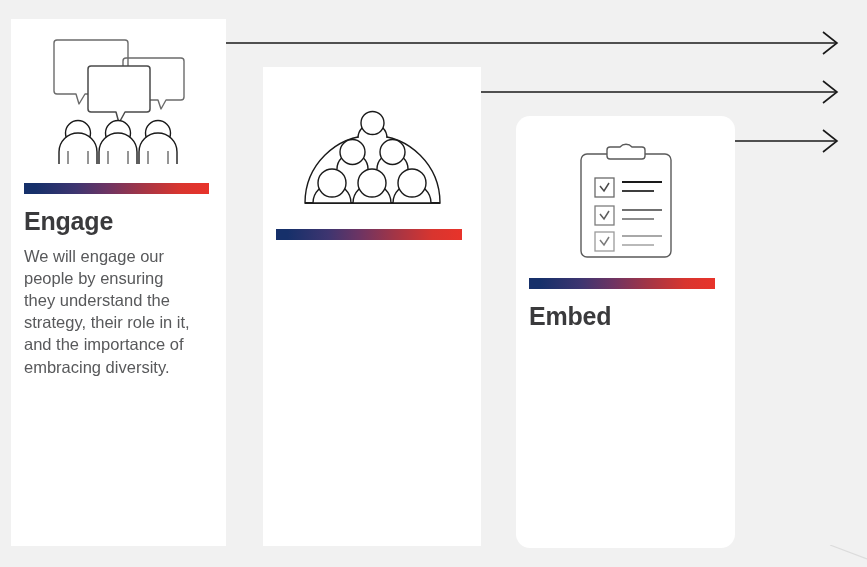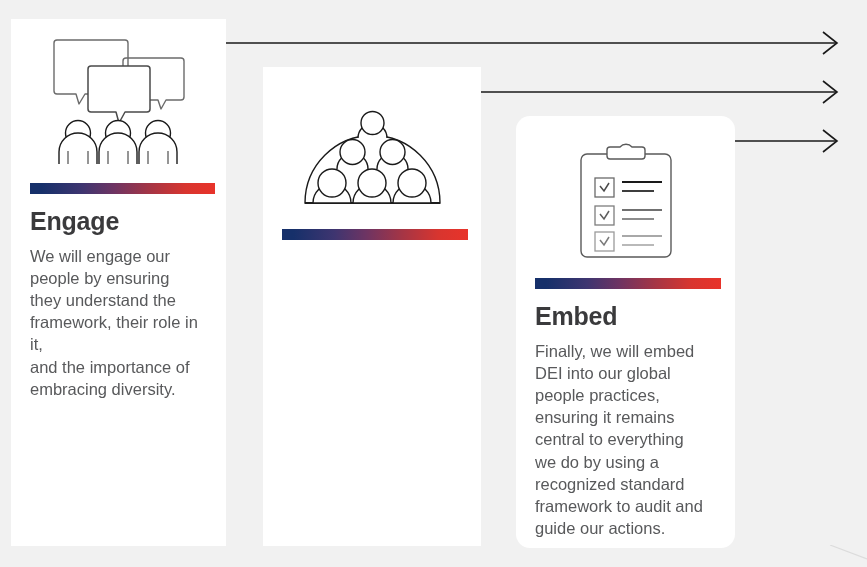--- a/index.html
+++ b/index.html
@@ -27,21 +27,21 @@
     background: #ffffff;
     box-sizing: border-box;
   }
   #card-engage { left: 11px;  top: 19px;  width: 215px; height: 527px; }
   #card-equip  { left: 263px; top: 67px;  width: 218px; height: 479px; }
   #card-embed  { left: 516px; top: 116px; width: 219px; height: 432px; border-radius: 14px; }
 
   .card-inner {
     position: absolute;
     left: 0; right: 0;
-    padding: 0 19px;
+    padding: 0 13px;
     box-sizing: border-box;
   }
   #card-engage .card-inner { left: 0; top: 14px; }
   #card-equip  .card-inner { left: 0; top: 14px; }
   #card-embed  .card-inner { left: 0; top: 14px; }
 
   
   .icon-wrap {
     width: 100%;
     display: flex;
@@ -151,21 +151,21 @@
           </g>
         </svg>
       </div>
 
       <div class="rule"></div>
 
       <h2 class="card-title">Engage</h2>
       <p class="card-body">We will engage our
 people by ensuring
 they understand the
-framework, their role in it,
+strategy, their role in it,
 and the importance of
 embracing diversity.</p>
     </div>
   </div>
 
   <div class="card" id="card-equip">
     <div class="card-inner">
 
       <div class="icon-wrap">
         <svg width="145" height="120" viewBox="0 0 145 120">
@@ -225,29 +225,20 @@
           <rect x="21" y="90" width="19" height="19" fill="#ffffff" stroke="#9a9a9a" stroke-width="1.3"></rect>
           <polyline points="26,98 30,103 35,95" fill="none" stroke="#7a7a7a" stroke-width="1.5"></polyline>
           <line x1="48" y1="94" x2="88" y2="94" stroke="#a8a8a8" stroke-width="1.8"></line>
           <line x1="48" y1="103" x2="80" y2="103" stroke="#a8a8a8" stroke-width="1.6"></line>
         </svg>
       </div>
 
       <div class="rule"></div>
 
       <h2 class="card-title">Embed</h2>
-      <p class="card-body">Finally, we will embed
-DEI into our global
-people practices,
-ensuring it remains
-central to everything
-we do by using a
-recognized standard
-framework to audit and
-guide our actions.</p>
     </div>
   </div>
 
   <div id="corner-line">
     <svg width="167" height="22" viewBox="0 0 167 22">
       <line x1="130" y1="0" x2="167" y2="14" stroke="#dcdcdc" stroke-width="1.2"></line>
     </svg>
   </div>
 
 </div>

